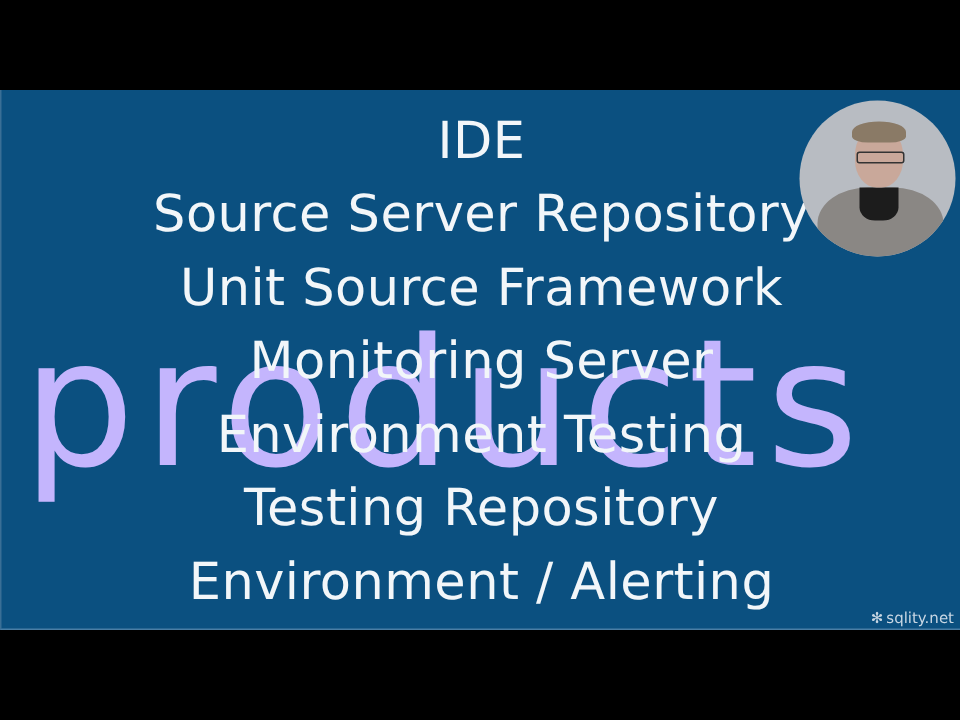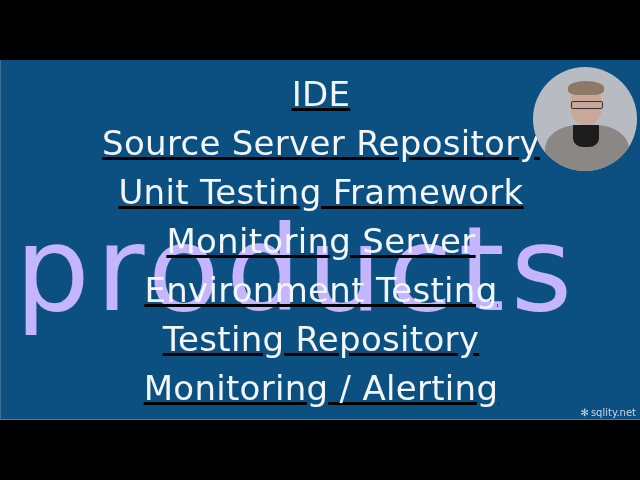--- a/index.html
+++ b/index.html
@@ -2,46 +2,46 @@
 <html><head>
 <meta charset="utf-8">
 <style>
   html, body { margin:0; padding:0; }
   body { width:640px; height:480px; background:#000; position:relative; overflow:hidden;
          font-family:"DejaVu Sans", sans-serif; }
   .slide { position:absolute; left:0; top:60px; width:639px; height:359px;
            background:#0b5080; border-left:1px solid #3a6f96; border-bottom:1px solid #4a7ea5; overflow:hidden; }
   .watermark { position:absolute; left:14px; top:150px; font-size:118px; letter-spacing:6px;
                color:#c4b5fd; font-weight:normal; line-height:1; white-space:nowrap; }
-  .lines { position:absolute; left:0; top:10px; width:640px; text-align:center;text-decoration:underline; }
+  .lines { position:absolute; left:0; top:10px; width:640px; text-align:center; }
   .line { color:#f2f6f9; font-size:34px; height:49px; line-height:49px; white-space:nowrap; letter-spacing:0.3px; }
   .presenter { position:absolute; left:532px; top:7px; width:104px; height:104px; border-radius:50%;
                background:#b8bcc2; overflow:hidden; }
   .head { position:absolute; left:37px; top:18px; width:32px; height:40px; border-radius:45%;
           background:#c9a89a; }
   .hair { position:absolute; left:35px; top:14px; width:36px; height:14px; border-radius:50% 50% 30% 30%; background:#8a7a66; }
   .glasses { position:absolute; left:38px; top:34px; width:30px; height:6px; border:1px solid #333; border-radius:2px; }
   .body-torso { position:absolute; left:12px; top:58px; width:84px; height:60px; border-radius:40% 40% 0 0; background:#8a8784; }
   .collar { position:absolute; left:40px; top:58px; width:26px; height:22px; background:#1c1c1c; border-radius:0 0 40% 40%; }
   .logo { position:absolute; right:4px; bottom:1px; color:#c9d7e3; font-size:10px; display:flex; align-items:center; gap:2px; }
   .logo-icon { font-size:10px; color:#c9d7e3; }
 </style>
 </head>
 <body>
 
 <div class="slide">
   <div class="watermark">products</div>
   <div class="lines">
     <div class="line">IDE</div>
     <div class="line">Source Server Repository</div>
-    <div class="line">Unit Testing Framework</div>
+    <div class="line">Unit Source Framework</div>
     <div class="line">Monitoring Server</div>
     <div class="line">Environment Testing</div>
     <div class="line">Testing Repository</div>
-    <div class="line">Monitoring / Alerting</div>
+    <div class="line">Environment / Alerting</div>
   </div>
   <div class="presenter">
     <div class="body-torso"></div>
     <div class="collar"></div>
     <div class="head"></div>
     <div class="hair"></div>
     <div class="glasses"></div>
   </div>
   <div class="logo">
     <span class="logo-icon">✻</span>

